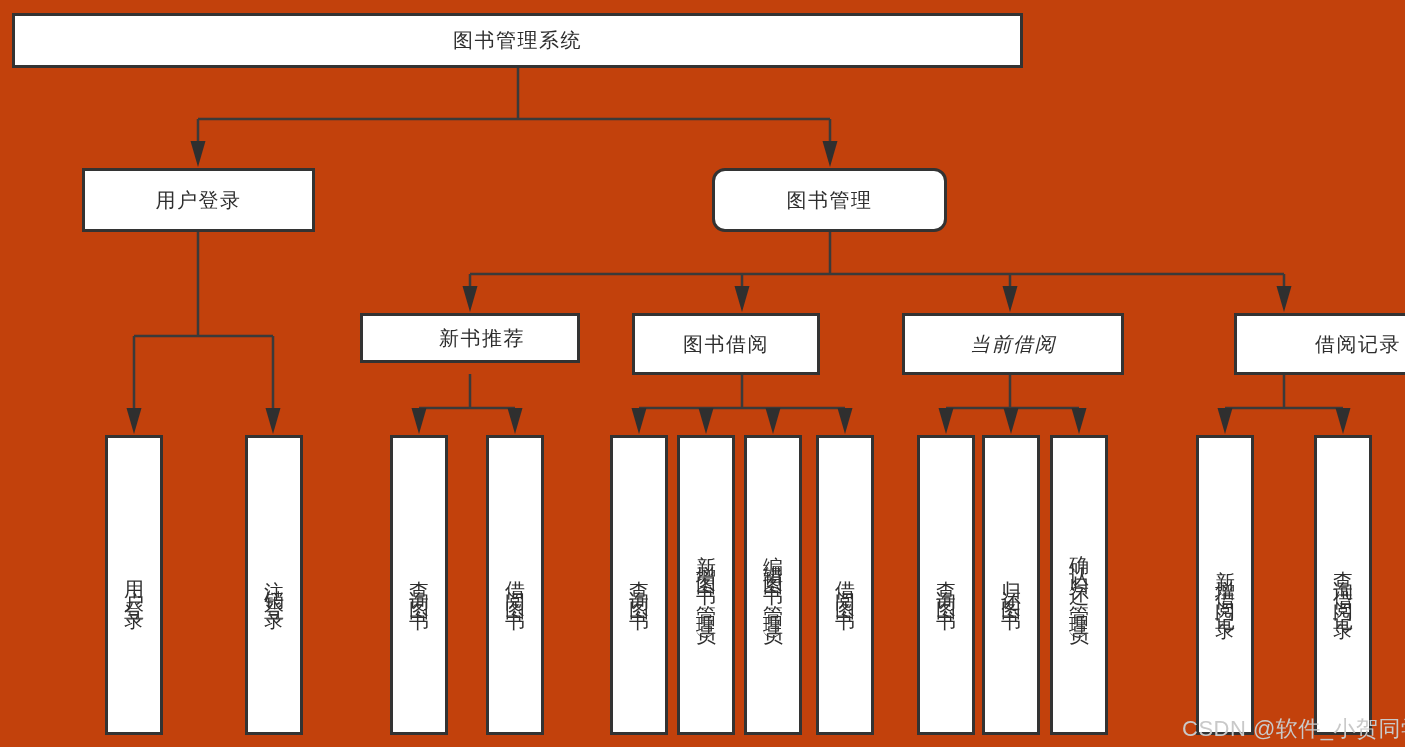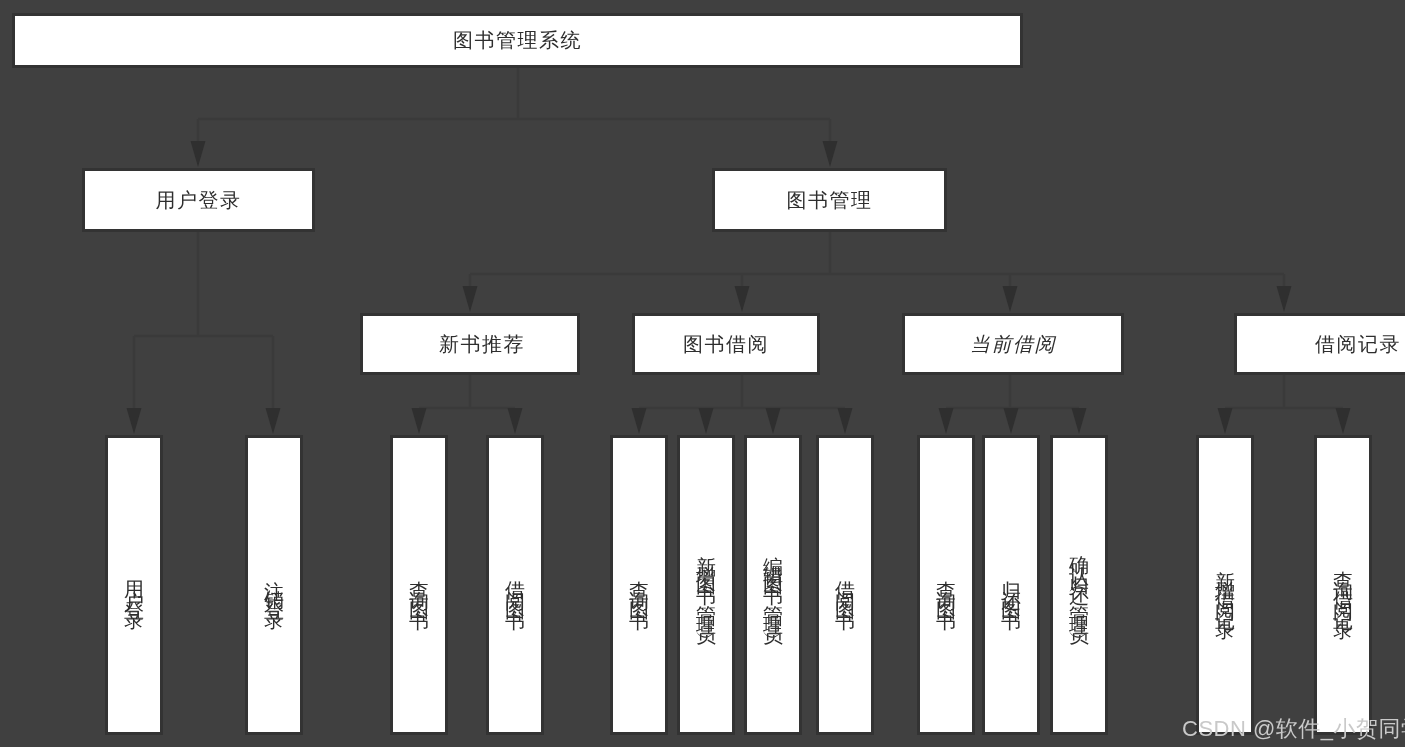--- a/index.html
+++ b/index.html
@@ -1,19 +1,19 @@
 <!DOCTYPE html>
 <html><head>
 <meta charset="utf-8">
 <style>
   html,body{margin:0;padding:0;background:#ffffff;}
   .chart{
     position:relative;
     width:1405px;height:747px;
-    background:#404040;
+    background:#c2410c;
     font-family:"Liberation Sans","DejaVu Sans",sans-serif;
     overflow:hidden;
   }
   .lines{position:absolute;left:0;top:0;width:1405px;height:747px;pointer-events:none;}
   .box{
     position:absolute;
     box-sizing:border-box;
     border:3px solid #333333;
     background:#ffffff;
     display:flex;align-items:center;justify-content:center;
@@ -84,23 +84,23 @@
       <polygon points="1079,434 1071.5,408 1086.5,408"></polygon>
 
       <polygon points="1225,434 1217.5,408 1232.5,408"></polygon>
       <polygon points="1343,434 1335.5,408 1350.5,408"></polygon>
     </g>
   </svg>
 
   <div class="box h" style="left:12px;top:13px;width:1011px;height:55px;">图书管理系统</div>
 
   <div class="box h" style="left:82px;top:168px;width:233px;height:64px;">用户登录</div>
-  <div class="box h" style="left:712px;top:168px;width:235px;height:64px;">图书管理</div>
+  <div class="box h" style="left:712px;top:168px;width:235px;height:64px;border-radius:13px;">图书管理</div>
 
-  <div class="box h" style="left:360px;top:313px;width:220px;height:62px;padding-left:24px;">新书推荐</div>
+  <div class="box h" style="left:360px;top:313px;width:220px;height:50px;padding-left:24px;">新书推荐</div>
   <div class="box h" style="left:632px;top:313px;width:188px;height:62px;">图书借阅</div>
   <div class="box h" style="left:902px;top:313px;width:222px;height:62px;font-style:italic;">当前借阅</div>
   <div class="box h" style="left:1234px;top:313px;width:248px;height:62px;">借阅记录</div>
 
   <div class="box v" style="left:105px;top:435px;width:58px;height:300px;">
     <span class="vt">用户登录</span>
   </div>
   <div class="box v" style="left:245px;top:435px;width:58px;height:300px;">
     <span class="vt">注销登录</span>
   </div>

